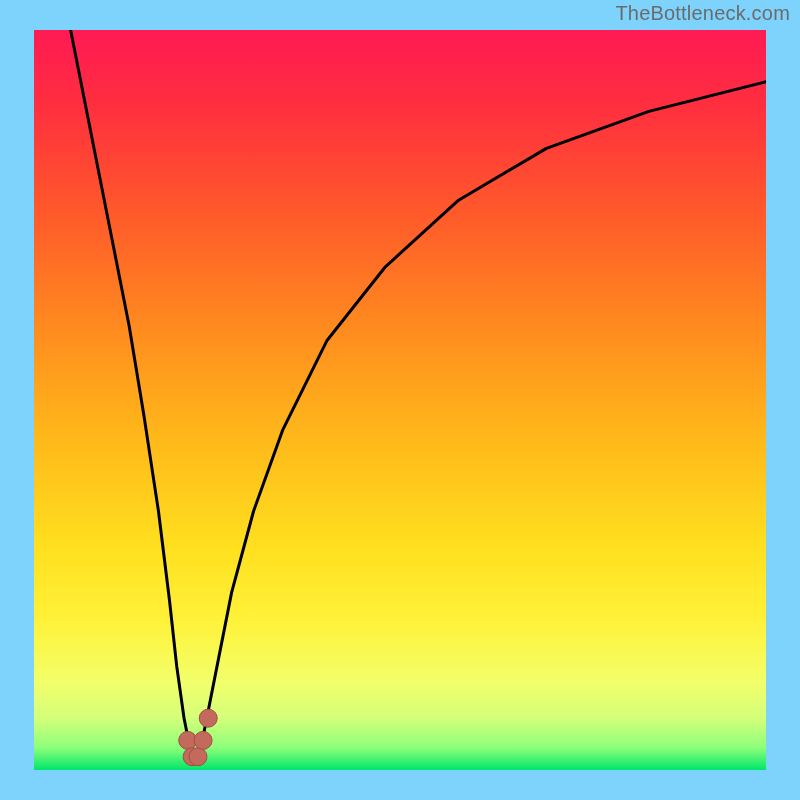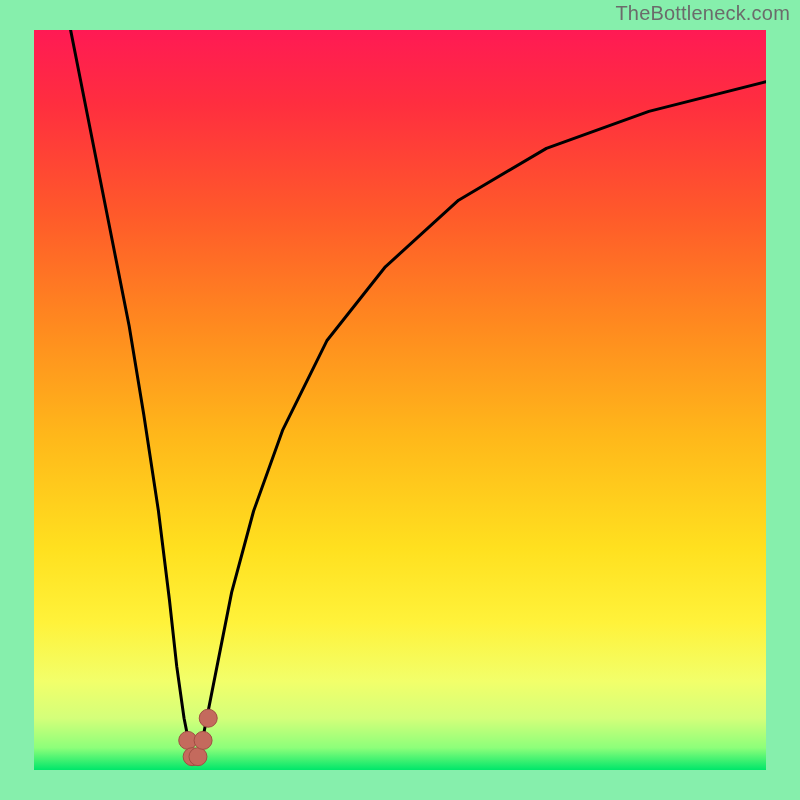--- a/index.html
+++ b/index.html
@@ -8,21 +8,21 @@
     width: 800px;
     height: 800px;
     overflow: hidden;
     background: #000;
     font-family: Arial, Helvetica, sans-serif;
   }
   .frame {
     position: absolute;
     left: 0; top: 0;
     width: 800px; height: 800px;
-    background: #86efac;
+    background: #7dd3fc;
   }
   .plot {
     position: absolute;
     background: #fff;
   }
   .watermark {
     position: absolute;
     top: 2px;
     right: 10px;
     color: #6b6b6b;

